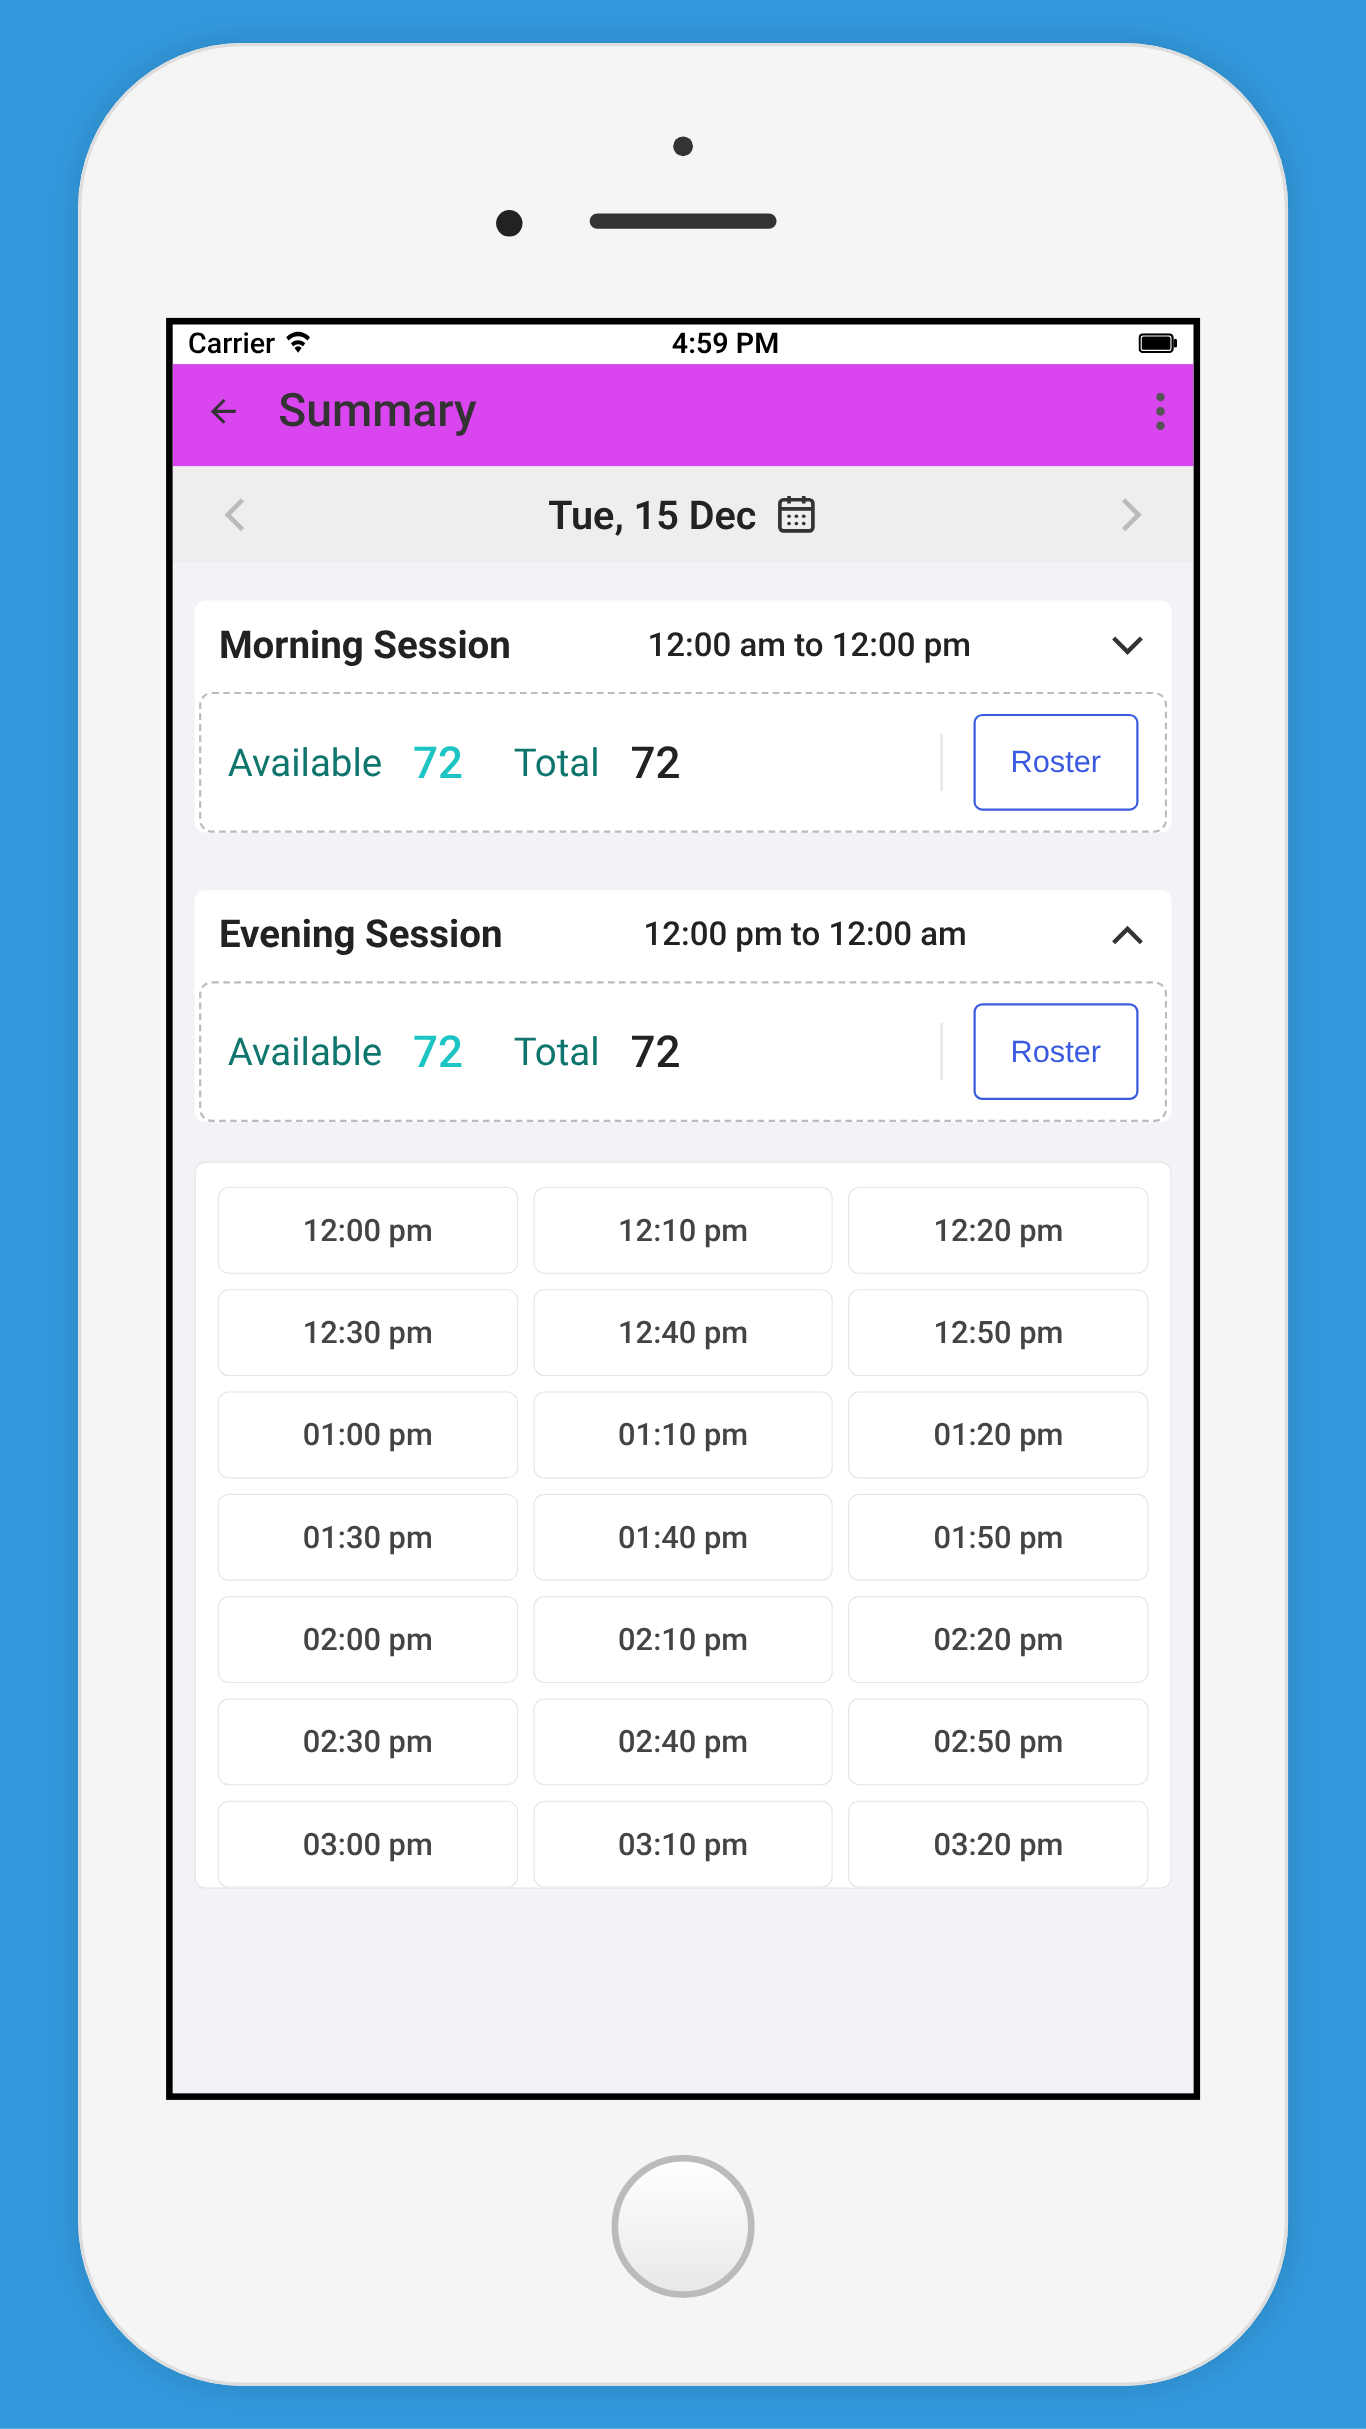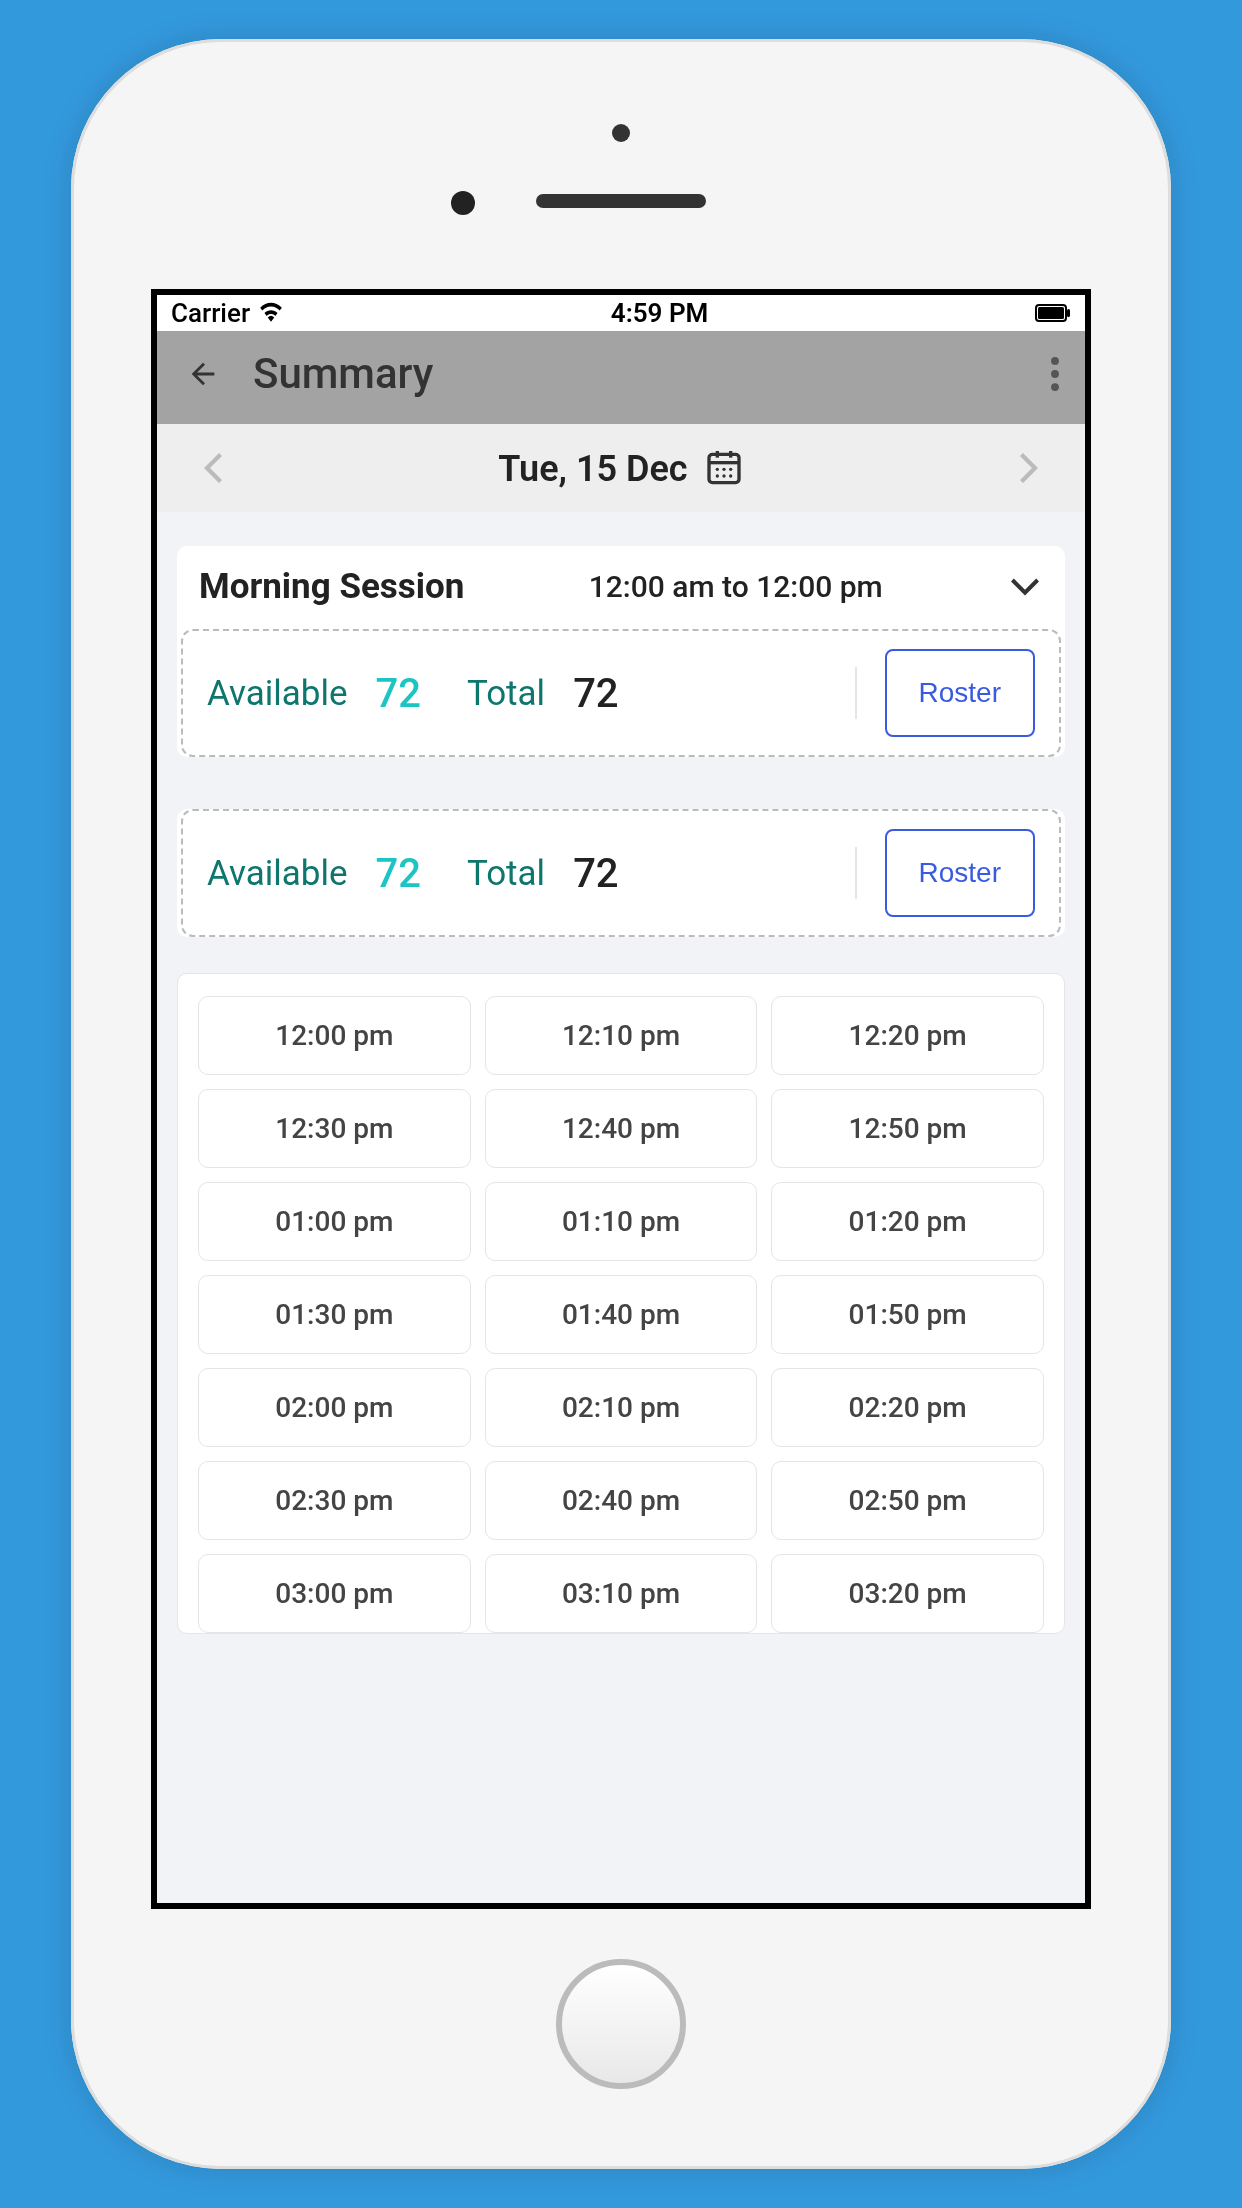--- a/index.html
+++ b/index.html
@@ -82,21 +82,21 @@
     font-size: 26px;
     font-weight: 500;
     color: #000;
   }
   .sb-left, .sb-right { display: flex; align-items: center; gap: 8px; }
   
   .header {
     display: flex;
     align-items: center;
     padding: 18px 8px 26px 24px;
-    background: #a3a3a3;
+    background: #d946ef;
   }
   .back-btn { width: 44px; height: 44px; display:flex; align-items:center; justify-content:center; cursor:pointer; }
   .header-title { font-size: 42px; font-weight: 500; color: #333; margin-left: 28px; flex:1; }
   .more-btn { width:44px; height:44px; display:flex; align-items:center; justify-content:center; cursor:pointer; }
   
   .date-nav {
     background: #eee;
     display: flex;
     align-items: center;
     justify-content: space-between;
@@ -272,20 +272,29 @@
           <span class="stat-num teal">72</span>
           <span class="stat-label" style="margin-left:18px;">Total</span>
           <span class="stat-num">72</span>
           <span class="divider"></span>
           <button class="roster-btn">Roster</button>
         </div>
       </div>
 
       <div>
         <div class="session-card">
+          <div class="session-head">
+            <span class="session-title">Evening Session</span>
+            <span class="session-time">12:00 pm to 12:00 am</span>
+            <span class="chev">
+              <svg width="28" height="18" viewBox="0 0 20 12">
+                  <path d="M0 10L10 0l10 10-2 2-8-8-8 8z" fill="#333"></path>
+                </svg>
+            </span>
+          </div>
           <div class="stats-box">
             <span class="stat-label">Available</span>
             <span class="stat-num teal">72</span>
             <span class="stat-label" style="margin-left:18px;">Total</span>
             <span class="stat-num">72</span>
             <span class="divider"></span>
             <button class="roster-btn">Roster</button>
           </div>
         </div>
 

